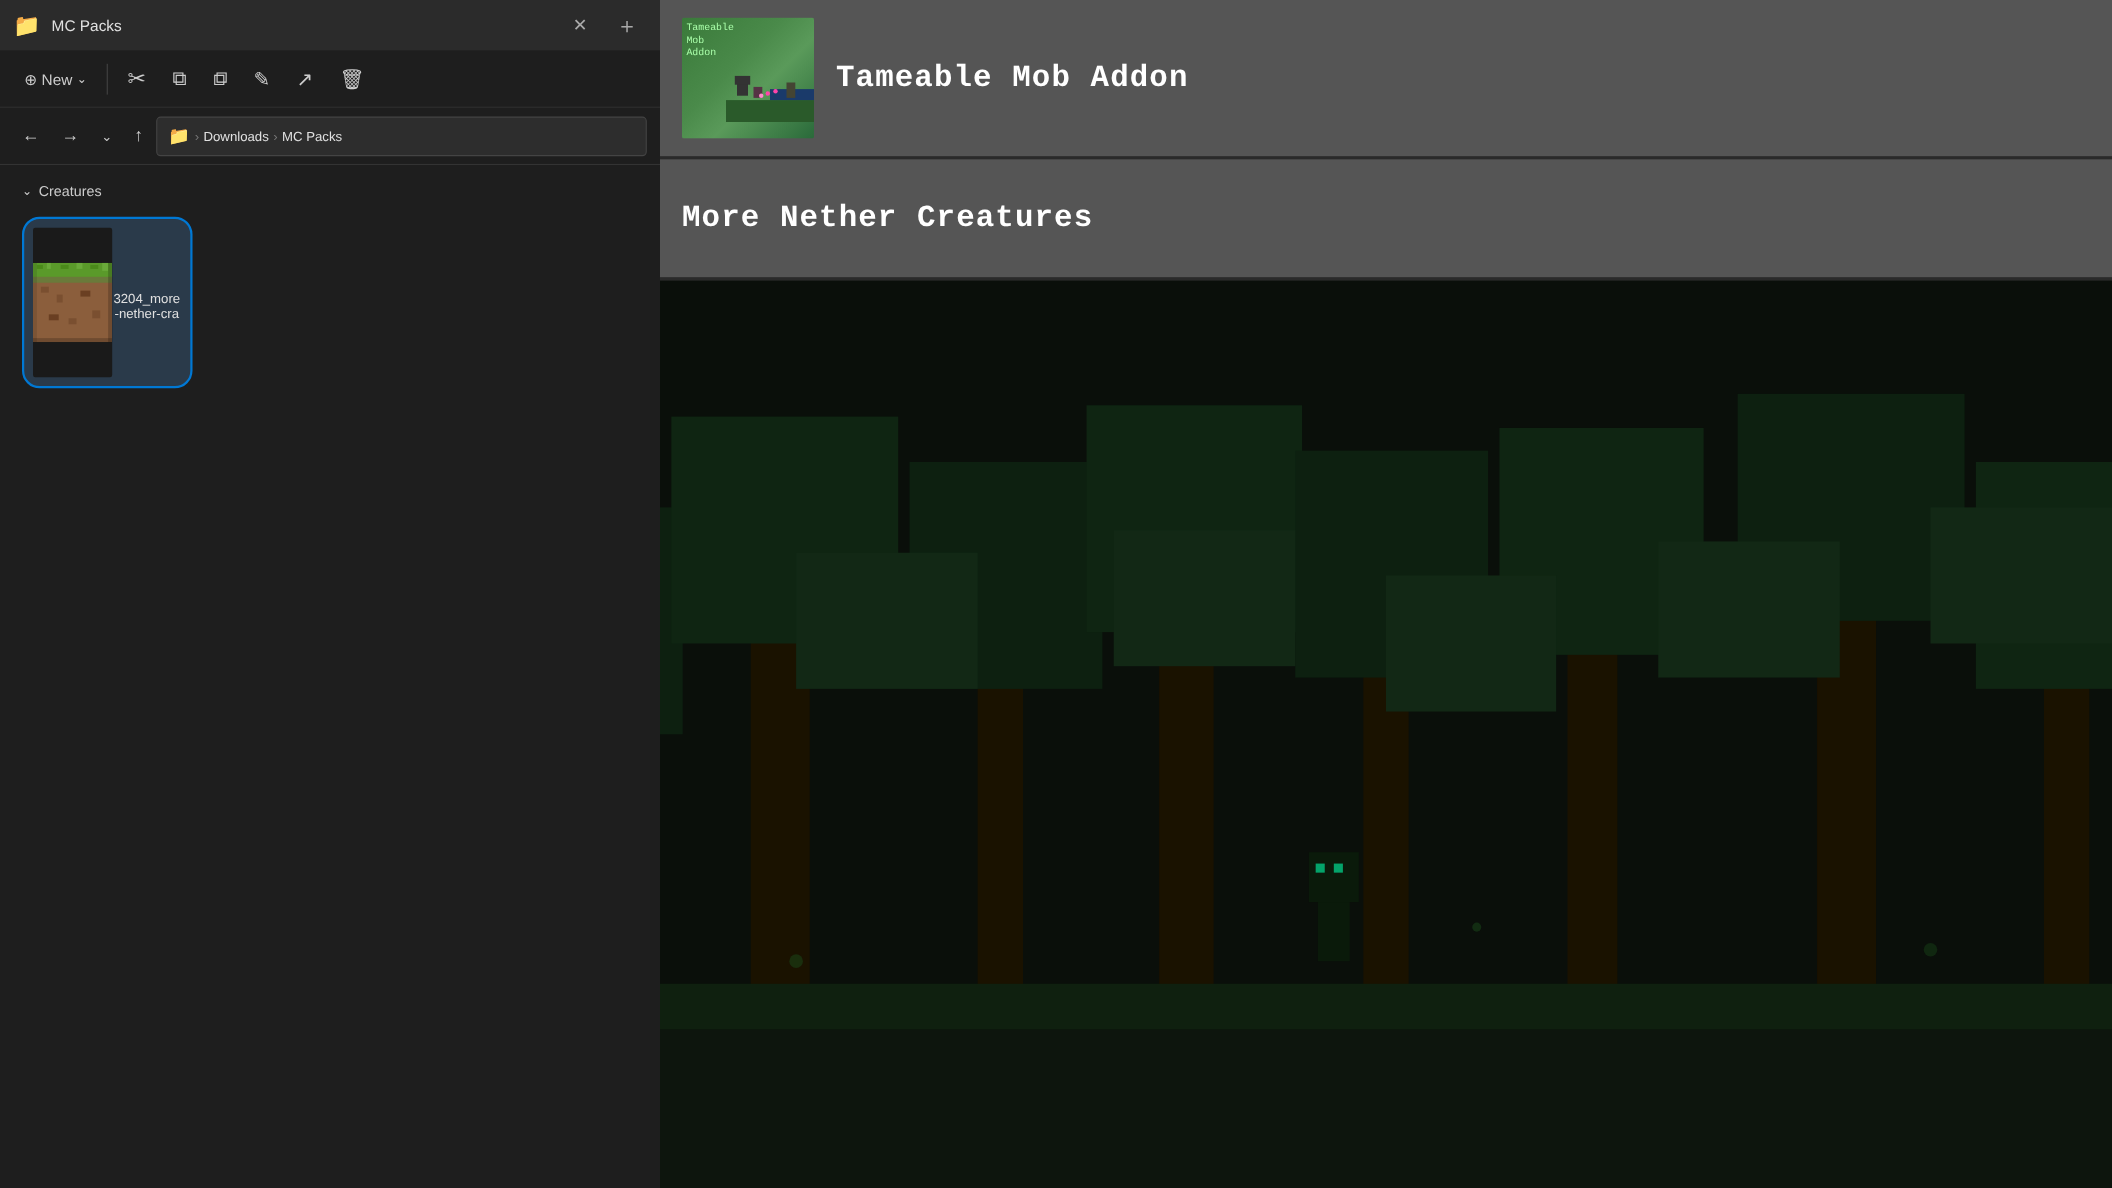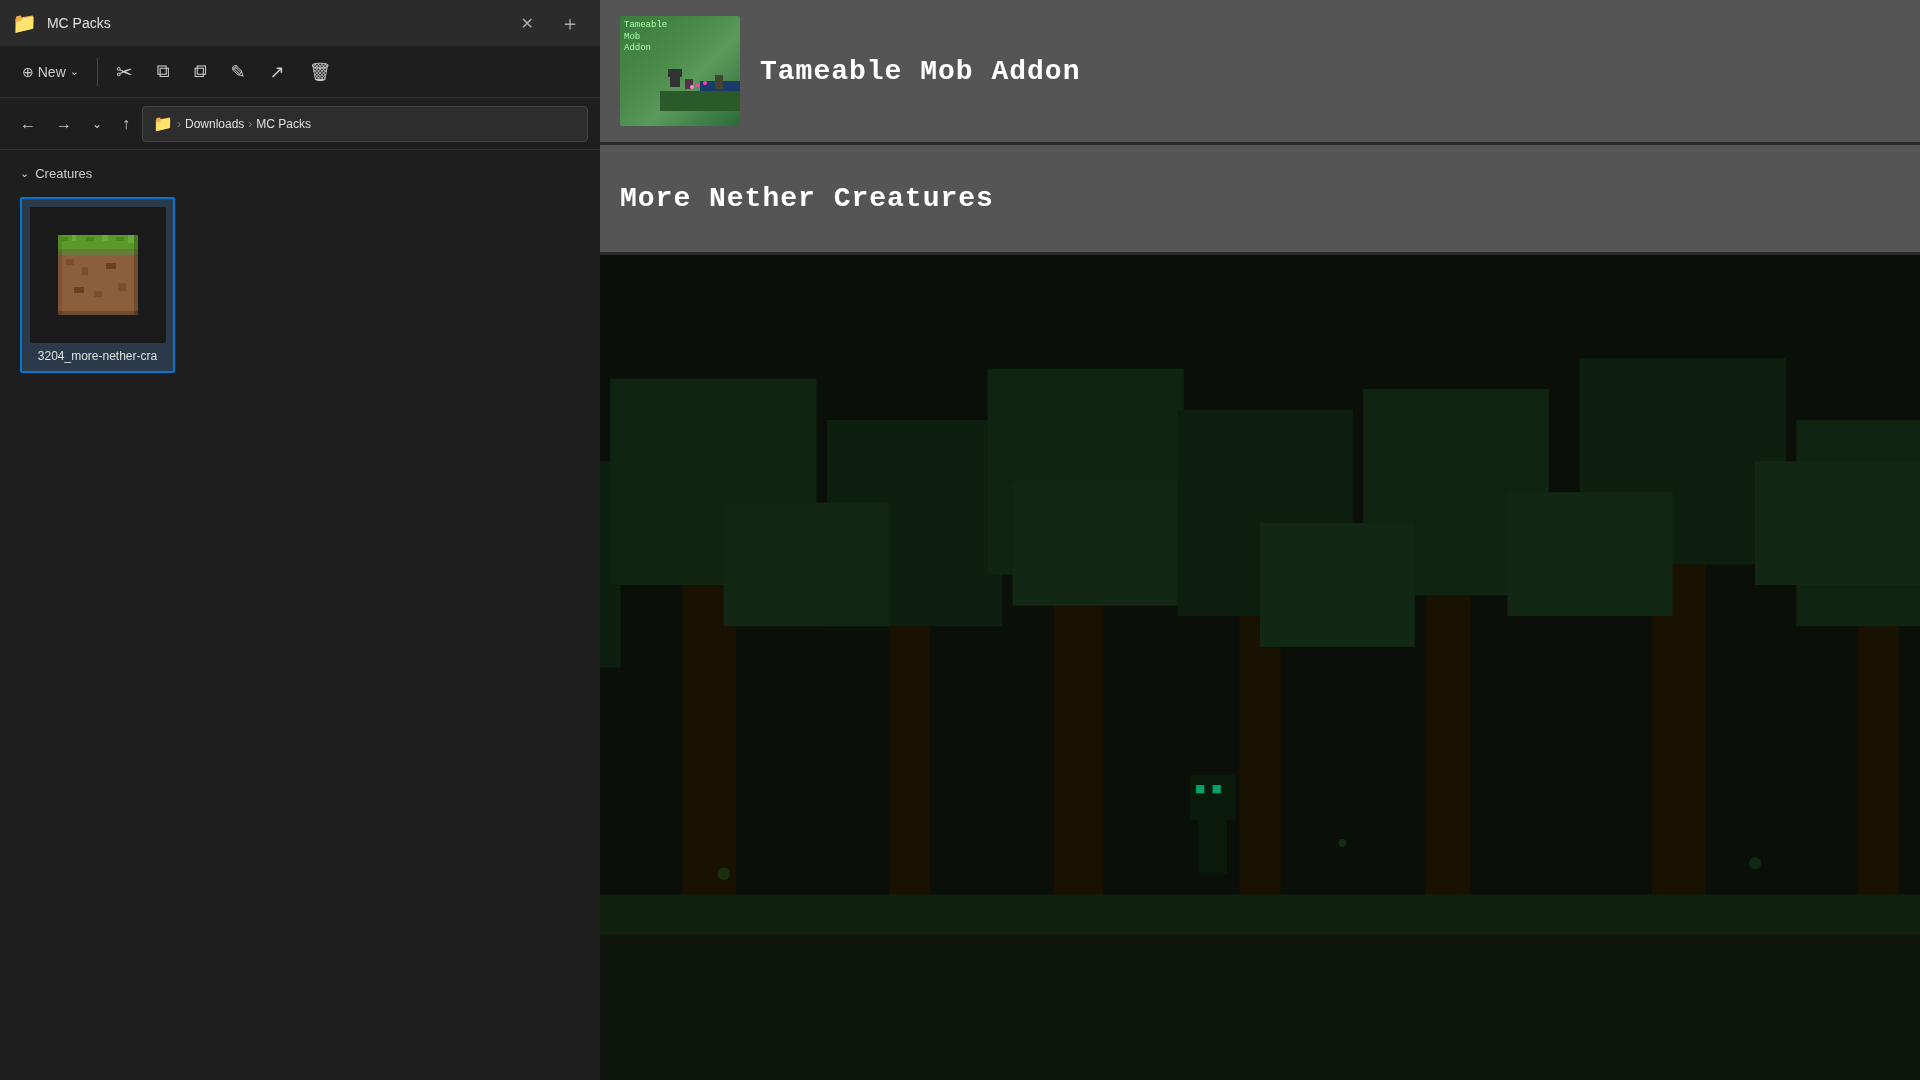--- a/index.html
+++ b/index.html
@@ -144,26 +144,25 @@
     #section-label .chevron { font-size: 11px; }
 
     #files-grid {
       display: flex;
       flex-wrap: wrap;
       gap: 8px;
     }
 
     .file-item {
       display: flex;
-      flex-direction: column;
       align-items: center;
       width: 155px;
       cursor: pointer;
       padding: 8px;
-      border-radius: 2px;
+      border-radius: 16px;
       border: 2px solid #0078d4;
       background: #2a3a4a;
     }
 
     .file-thumbnail {
       width: 136px;
       height: 136px;
       background: #1a1a1a;
       display: flex;
       align-items: center;

